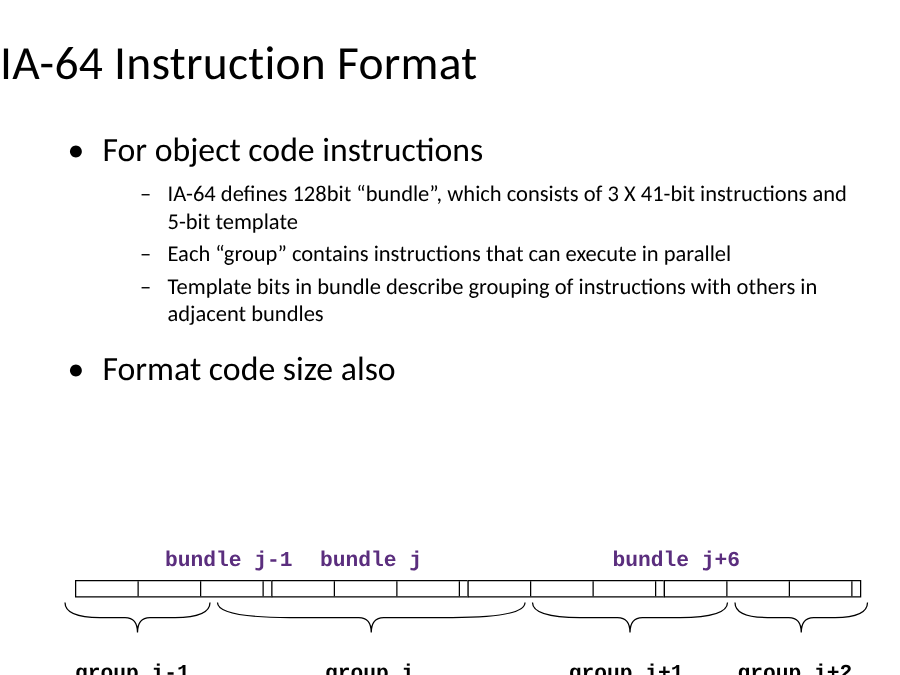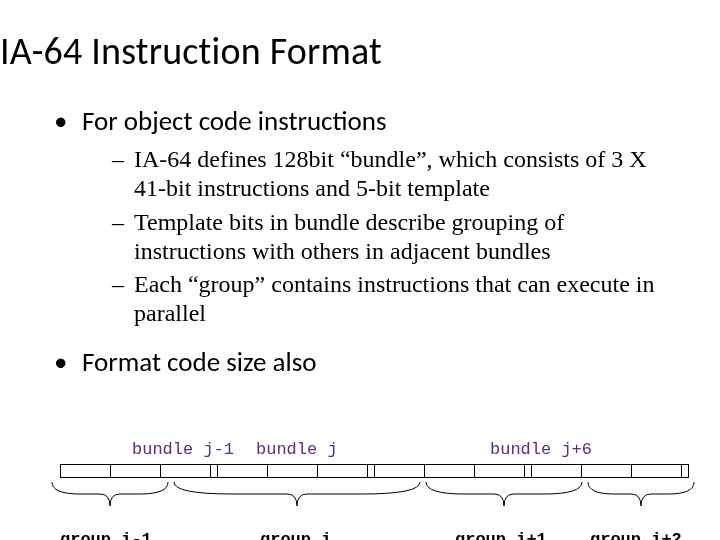--- a/index.html
+++ b/index.html
@@ -42,44 +42,43 @@
     top: 0;
     font-size: 27px;
   }
   ul.level2 {
     list-style: none;
     padding: 0 0 0 30px;
     margin: 8px 0 16px 0;
   }
   ul.level2 > li {
     position: relative;
-    font-size: 24px;
+    font-size: 18px;
     line-height: 1.22;
     margin-bottom: 4px;
     padding-left: 22px;
-    font-family: Liberation Serif, serif;
   }
   ul.level2 > li::before {
     content: "–";
     position: absolute;
     left: 0;
     top: 0;
   }
   .diagram {
     position: absolute;
     left: 60px;
     width: 630px;
     top: 412px;
   }
   .bundle-labels {
     position: relative;
     height: 22px;
     font-family: "Courier New", monospace;
     font-size: 17px;
-    font-weight: normal;
+    font-weight: bold;
     color: #5b2e7e;
   }
   .bundle-labels span {
     position: absolute;
     white-space: nowrap;
   }
   .bars {
     position: relative;
     height: 16px;
     width: 630px;
@@ -131,22 +130,22 @@
 
 <div class="slide">
 
   <div class="title">IA-64 Instruction Format</div>
 
   <ul class="level1">
     <li>
       <span>For object code instructions</span>
       <ul class="level2">
         <li>IA-64 defines 128bit “bundle”, which consists of 3 X 41-bit instructions and 5-bit template</li>
+        <li>Each “group” contains instructions that can execute in parallel</li>
         <li>Template bits in bundle describe grouping of instructions with others in adjacent bundles</li>
-        <li>Each “group” contains instructions that can execute in parallel</li>
       </ul>
     </li>
     <li>
       <span>Format code size also</span>
     </li>
   </ul>
 
   <div class="diagram">
 
     <div class="bundle-labels">

